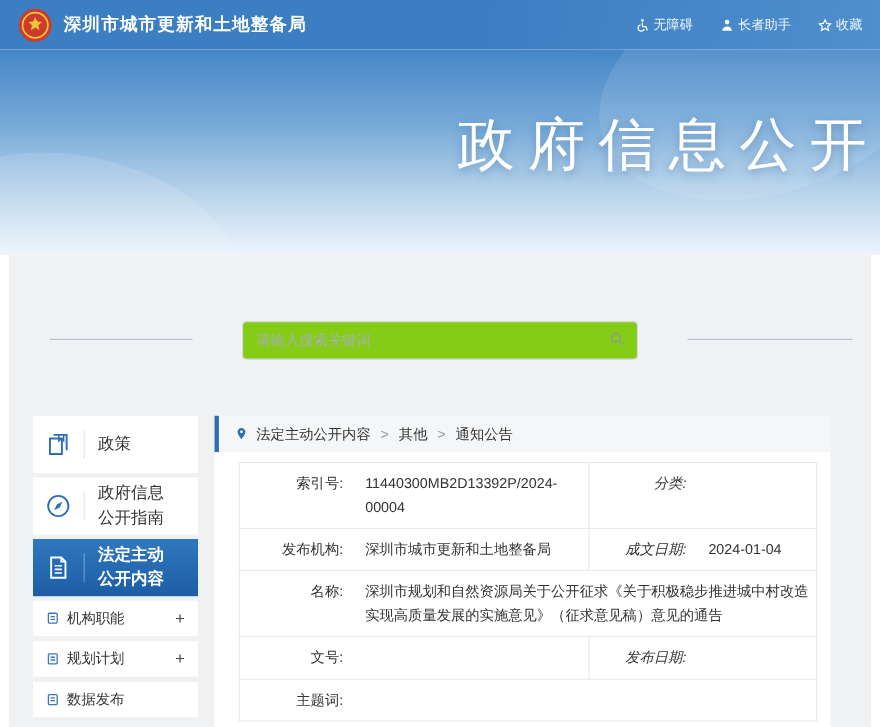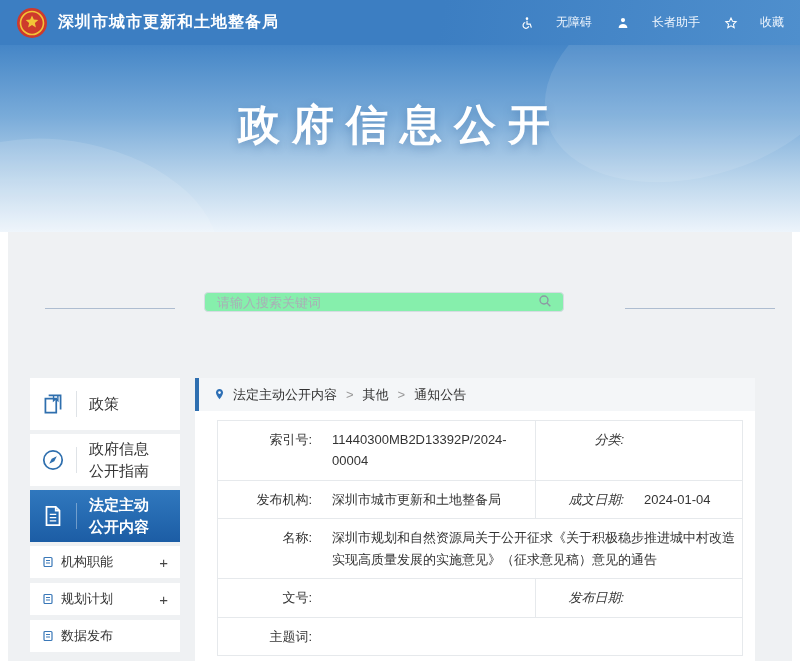--- a/index.html
+++ b/index.html
@@ -6,42 +6,42 @@
   body{width:800px;height:661px;overflow:hidden;background:#fff;
        font-family:"Liberation Sans","DejaVu Sans",sans-serif;}
   .page{position:relative;width:800px;height:661px;}
 
   
   .topbar{height:45px;background:linear-gradient(100deg,#3c7ec2 55%,#4f8fcd);
           display:flex;align-items:center;padding:0 16px;box-sizing:border-box;}
   .emblem{width:32px;height:32px;flex:0 0 auto;}
   .site-name{margin-left:10px;font-size:16px;font-weight:bold;color:#fff;letter-spacing:1px;}
   .utilities{margin-left:auto;display:flex;gap:24px;}
-  .util{display:flex;align-items:center;gap:22px;font-size:12px;color:#eef5fd;cursor:pointer;}
+  .util{display:flex;align-items:center;gap:3px;font-size:12px;color:#eef5fd;cursor:pointer;}
   .util svg{display:block;}
 
   
   .banner{height:187px;position:relative;overflow:hidden;
           background:linear-gradient(180deg,#4586c7 0%,#79abd9 38%,#bcd6ec 72%,#edf4fb 100%);}
   .banner-deco1{position:absolute;right:-60px;top:-70px;width:320px;height:200px;border-radius:50%;
                 background:rgba(255,255,255,.10);transform:rotate(-18deg);}
   .banner-deco2{position:absolute;left:-80px;bottom:-90px;width:300px;height:180px;border-radius:50%;
                 background:rgba(255,255,255,.12);transform:rotate(12deg);}
-  .banner-title{position:relative;text-align:center;margin:0;padding-top:52px;
-                font-size:42px;font-weight:bold;color:#fff;letter-spacing:12px;
+  .banner-title{position:relative;text-align:right;margin:0;padding-top:52px;
+                font-size:52px;font-weight:normal;color:#fff;letter-spacing:12px;
                 text-shadow:0 3px 8px rgba(34,84,140,.35);}
 
   
   .content{position:absolute;top:232px;left:8px;right:8px;bottom:0;background:#eff1f3;overflow:hidden;}
 
   .search-row{position:relative;height:33px;margin-top:60px;}
   .deco-line{position:absolute;top:16px;height:1px;background:#aebdd0;}
   .deco-line.left{left:37px;width:130px;}
   .deco-line.right{left:617px;width:150px;}
-  .search-box{position:absolute;left:196px;top:0;width:360px;height:20px;background:#86efac;
+  .search-box{position:absolute;left:212px;top:0;width:360px;height:35px;background:#84cc16;
               border:1px solid #d6dce2;border-radius:4px;display:flex;align-items:center;
               box-sizing:border-box;padding:0 10px;}
   .search-box input{flex:1;border:0;outline:none;font-size:13px;color:#333;background:transparent;
                     font-family:inherit;}
   .search-box input::placeholder{color:#a9afb6;}
   .search-btn{background:none;border:0;padding:0;cursor:pointer;display:flex;}
 
   .layout{display:flex;margin-top:53px;padding-left:22px;height:calc(100% - 146px);}
 
   

